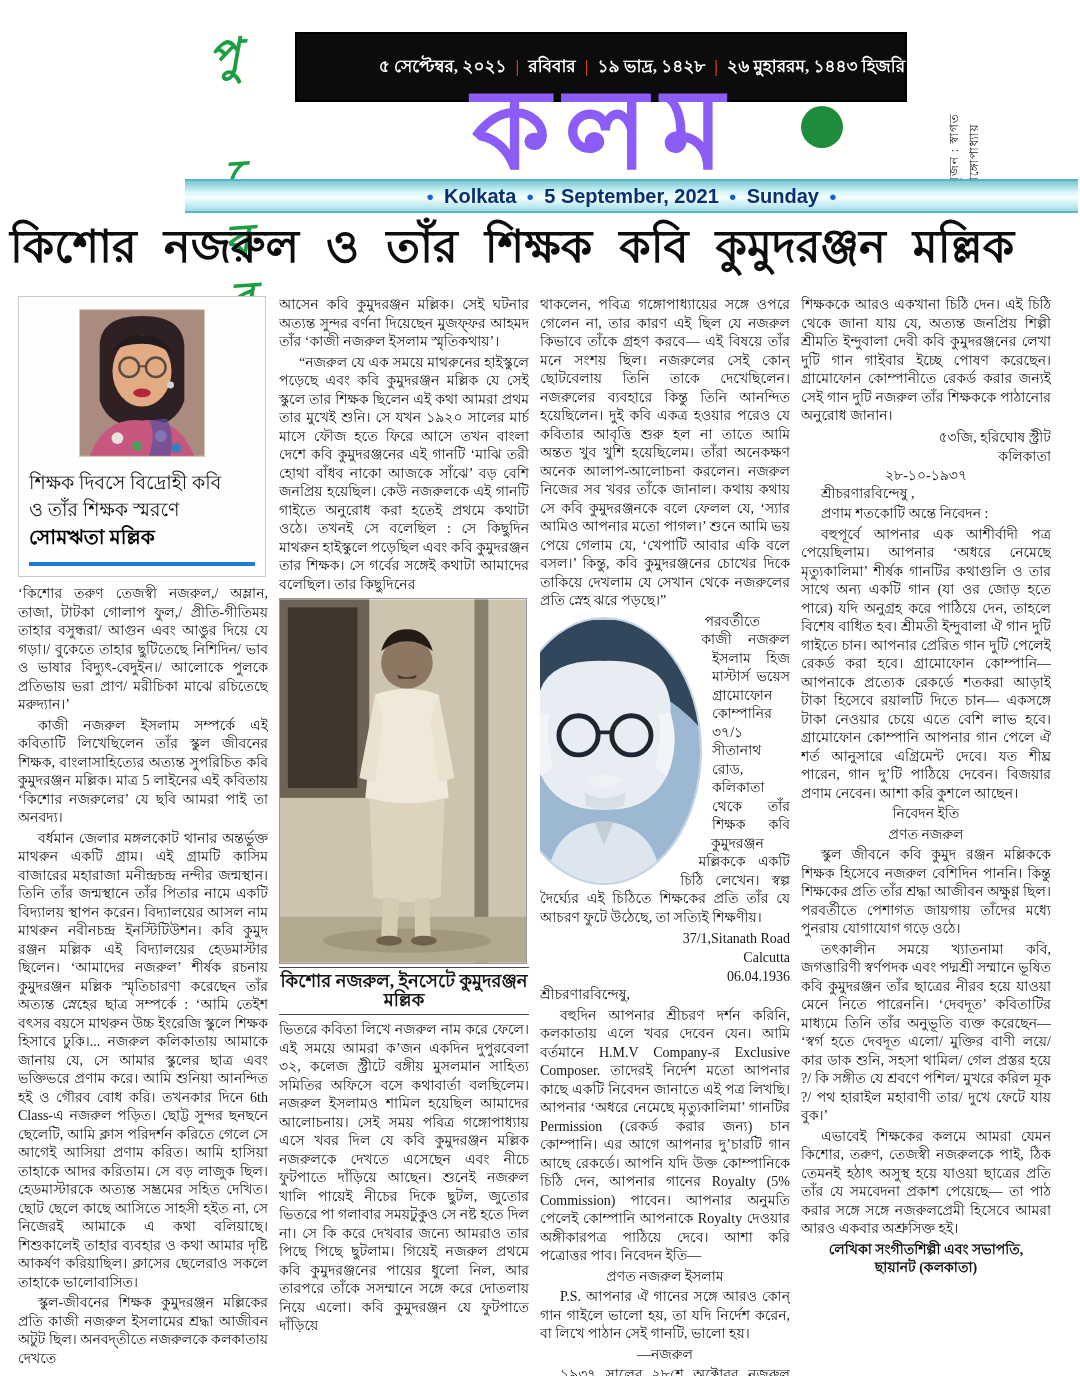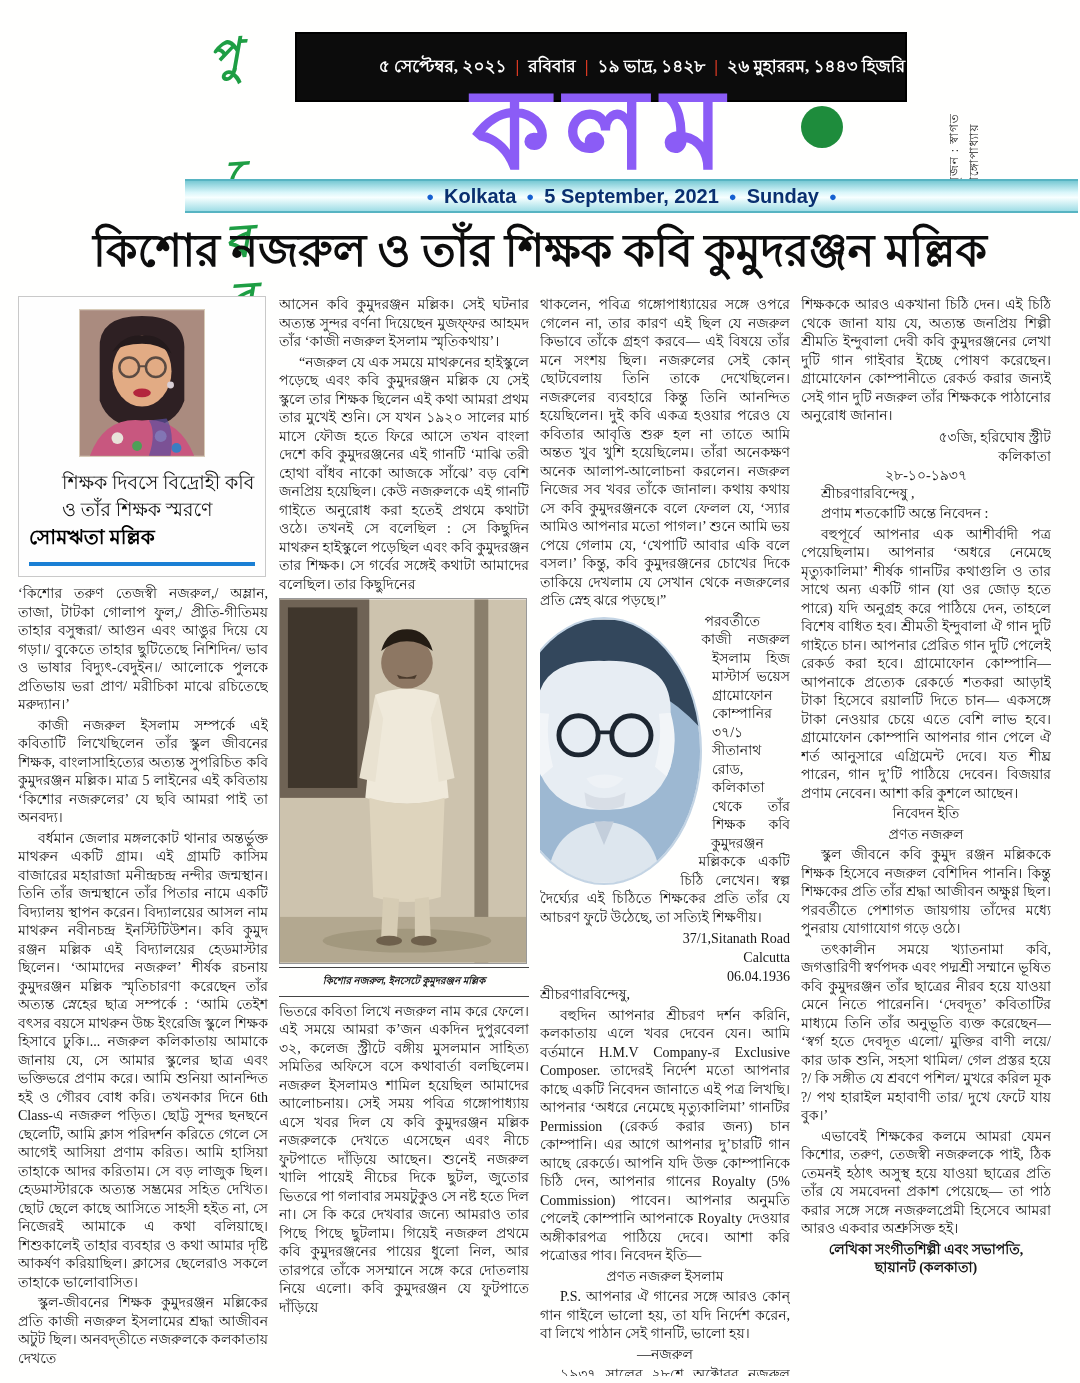--- a/index.html
+++ b/index.html
@@ -24,48 +24,48 @@
     writing-mode:vertical-rl; transform:rotate(180deg);
     font-size:12px; color:#222; letter-spacing:1px; }
   .banner { position:absolute; left:185px; top:179px; width:893px; height:34px;
     background:linear-gradient(to bottom,#79c9d4 0%, #d9f6fa 38%, #f7ffff 55%, #9fdde6 100%);
     border-top:2px solid #57b4c2; border-bottom:2px solid #57b4c2;
     display:flex; align-items:center; justify-content:center; gap:10px;
     font-family:"Liberation Sans", sans-serif; font-size:20px; font-weight:bold; color:#0a3070; }
   .banner .dot { color:#1560d0; font-size:13px; }
 
   
-  .headline { position:absolute; left:10px; top:219px; width:1060px; text-align:center;
-    font-size:45px; line-height:64px; font-weight:600; color:#0d0d0d; }
+  .headline { position:absolute; left:10px; top:219px; width:1060px; 
+    font-size:45px; line-height:64px; font-weight:600; color:#0d0d0d;font-family:Liberation Mono, monospace; }
 
   
   .article { position:absolute; left:18px; top:296px; width:1046px; height:1080px;
     display:flex; gap:11px; }
   .col { width:250px; height:1080px; overflow:hidden; font-size:14px; line-height:18.5px;
     text-align:justify; color:#151515; }
   .col p { margin:0 0 2px 0; }
   .ind { text-indent:20px; }
   .center { text-align:center; }
   .bold { font-weight:bold; }
   .ital { }
 
   
   .author-box { width:248px; border:1px solid #c9c9c9; padding:12px 10px 10px 10px; margin-bottom:8px; background:#fefefe; }
   .author-photo { width:126px; height:148px; margin:0 auto 12px auto; display:block;
     border:1px solid #d7cbb8; }
-  .standfirst { font-size:19px; line-height:27px; color:#111; text-align:left;margin-left:33px; }
+  .standfirst { font-size:19px; line-height:27px; color:#111; text-align:left; }
   .author-name { font-size:20px; line-height:29px; font-weight:bold; color:#000; text-align:left; }
   .blue-rule { height:4px; background:#1a7fd4; margin-top:10px; }
 
   
   .photo-block { margin:4px 0 4px 0; }
   .nazrul-photo { width:248px; height:366px; display:block; border:1px solid #999; }
   .photo-caption { border-top:1px solid #444; border-bottom:1px solid #444;
     padding:4px 0 5px 0; margin:3px 0 6px 0;
-    font-weight:bold; font-style:italic; font-size:10px; text-align:center; }
+    font-weight:bold; font-size:18px; text-align:center; }
 
   
   .inset-wrap { float:left; width:196px; height:268px; margin:4px 10px 2px -34px;
     shape-outside:ellipse(98px 134px at 50% 50%); shape-margin:8px; }
   .inset-oval { width:196px; height:268px; border-radius:50%; overflow:hidden; display:block;
     border:2px solid #c3d4e4; }
 
   .addr { text-align:right; line-height:19px; }
   .sig { text-align:center; }
 </style>

